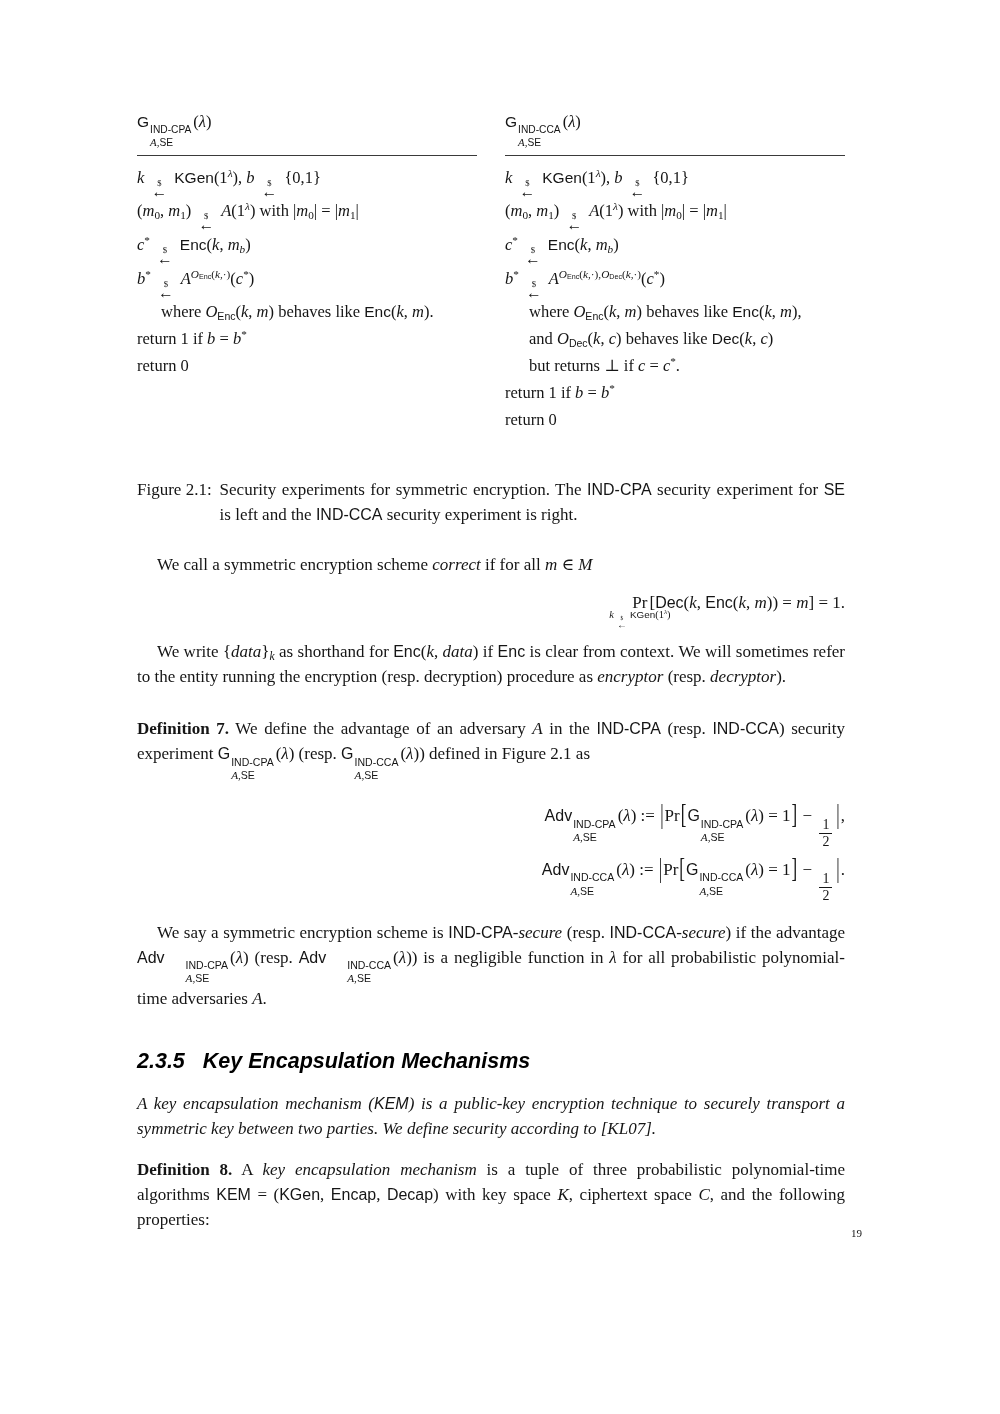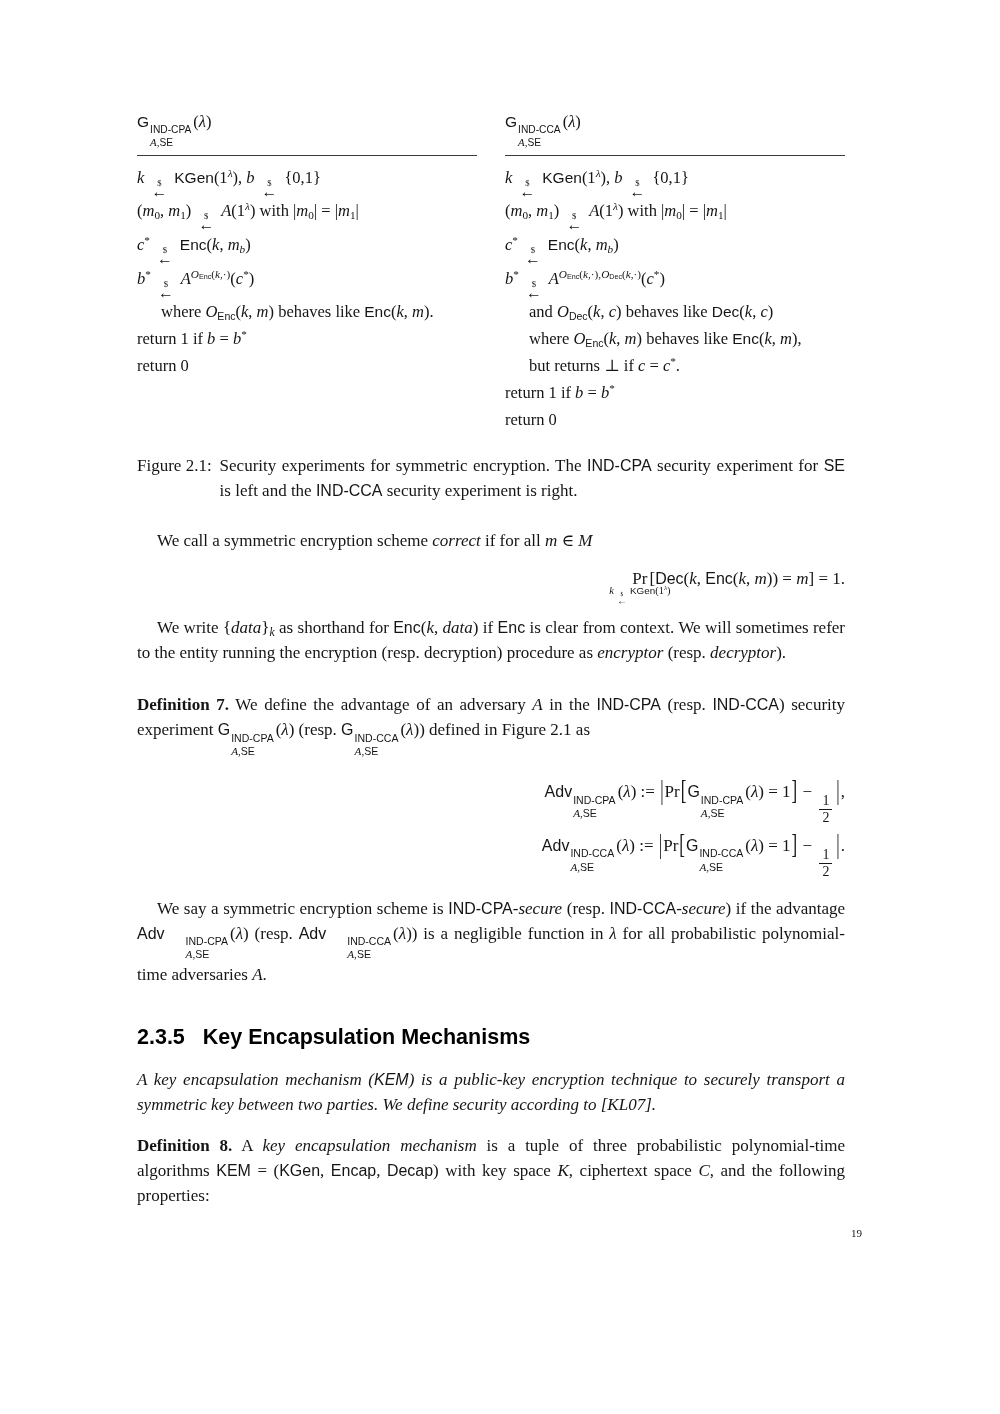--- a/index.html
+++ b/index.html
@@ -26,21 +26,21 @@
   .fn{border-bottom:1px solid #151515;padding:0 3px;}
   .tall{display:inline-block;transform:scaleY(1.65);transform-origin:50% 55%;margin:0 1px;}
 
   
   .games{display:flex;gap:28px;}
   .game{flex:1;font-size:16.5px;}
   .game-title{padding-bottom:5px;border-bottom:1px solid #3a3a3a;margin-bottom:8px;}
   .game .line{line-height:27px;}
   .game .line.indent{padding-left:24px;}
 
-  .caption{display:flex;margin-top:20px;line-height:25px;}
+  .caption{display:flex;margin-top:44px;line-height:25px;}
   .cap-label{white-space:nowrap;margin-right:8px;}
   .cap-text{text-align:justify;}
 
   
   .par{text-align:justify;line-height:25px;margin:0;}
   .par-indent{text-indent:20px;}
   .p-correct{margin-top:25px;}
   .p-shorthand{margin-top:6px;}
   .p-def{margin-top:27px;}
   .p-secure{margin-top:8px;}
@@ -52,21 +52,21 @@
   .equation{text-align:right;}
   .equation.correctness{margin:16px 0 26px;}
   .op-limits{position:relative;display:inline-block;margin-right:2px;}
   .op-limits .limits{position:absolute;top:calc(100% - 4px);left:50%;
                      transform:translateX(-50%);font-size:10.5px;white-space:nowrap;}
   .equation.adv{margin:14px 0 16px;}
   .eq-line{line-height:40px;}
 
   
   .section{display:flex;gap:18px;font-family:"Liberation Sans","DejaVu Sans",sans-serif;
-           font-size:21.5px;font-weight:bold;margin:38px 0 0;color:#000;}
+           font-size:21.5px;font-weight:bold;margin:38px 0 0;color:#000;font-style:italic;}
 
   .page-number{position:absolute;top:1227px;right:138px;font-size:11px;}
 </style>
 </head>
 <body>
 
 <div class="page">
 
   <div class="games">
     <div class="game">
@@ -119,22 +119,22 @@
               <span class="sg-a">←</span>
             </span> <i>A</i>(1<sup><i>λ</i></sup>) with |<i>m</i><sub>0</sub>| = |<i>m</i><sub>1</sub>|</div>
           <div class="line"><i>c</i><sup>*</sup> <span class="sgets">
               <span class="sg-d">$</span>
               <span class="sg-a">←</span>
             </span> <span class="sf">Enc</span>(<i>k</i>, <i>m</i><sub><i>b</i></sub>)</div>
           <div class="line"><i>b</i><sup>*</sup> <span class="sgets">
               <span class="sg-d">$</span>
               <span class="sg-a">←</span>
             </span> <i>A</i><sup><i>O</i><sub><span class="sf">Enc</span></sub>(<i>k</i>,·),<i>O</i><sub><span class="sf">Dec</span></sub>(<i>k</i>,·)</sup>(<i>c</i><sup>*</sup>)</div>
+          <div class="line indent">where <i>O</i><sub><span class="sf">Enc</span></sub>(<i>k</i>, <i>m</i>) behaves like <span class="sf">Enc</span>(<i>k</i>, <i>m</i>),</div>
           <div class="line indent">and <i>O</i><sub><span class="sf">Dec</span></sub>(<i>k</i>, <i>c</i>) behaves like <span class="sf">Dec</span>(<i>k</i>, <i>c</i>)</div>
-          <div class="line indent">where <i>O</i><sub><span class="sf">Enc</span></sub>(<i>k</i>, <i>m</i>) behaves like <span class="sf">Enc</span>(<i>k</i>, <i>m</i>),</div>
           <div class="line indent">but returns ⊥ if <i>c</i> = <i>c</i><sup>*</sup>.</div>
           <div class="line">return 1 if <i>b</i> = <i>b</i><sup>*</sup></div>
           <div class="line">return 0</div>
         </div>
     </div>
   </div>
 
   <div class="caption">
     <span class="cap-label">Figure 2.1:</span>
     <span class="cap-text">Security experiments for symmetric encryption. The <span class="sf">IND-CPA</span> security experiment for <span class="sf">SE</span> is left and the <span class="sf">IND-CCA</span> security experiment is right.</span>

